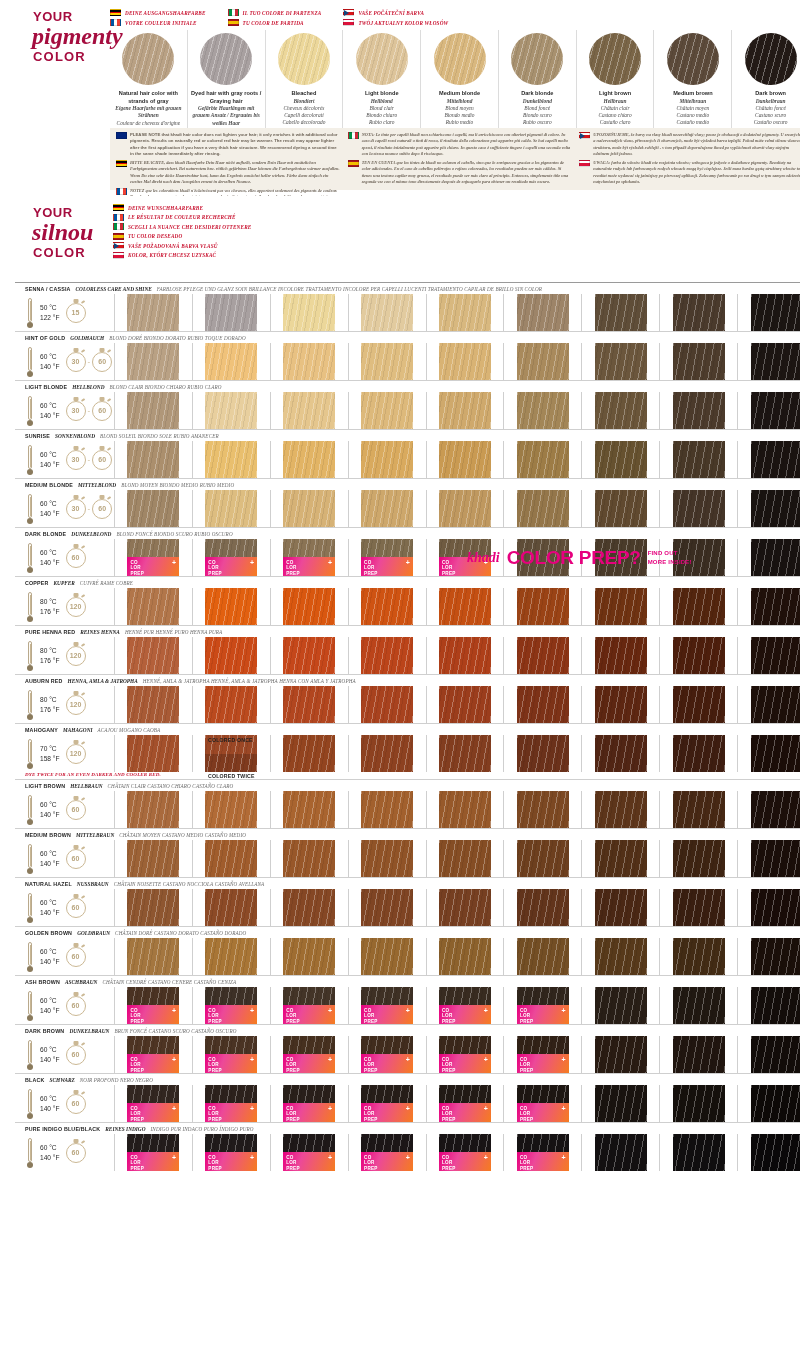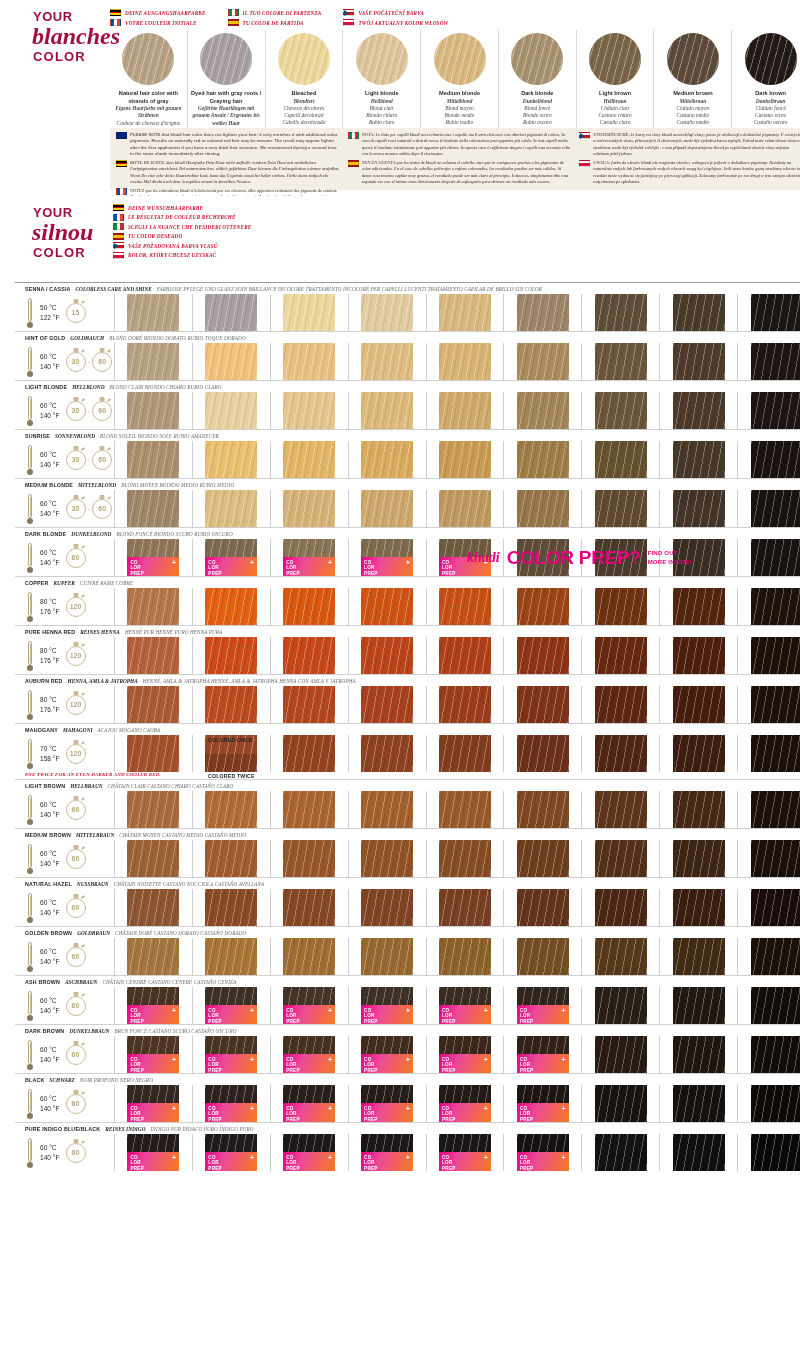--- a/index.html
+++ b/index.html
@@ -109,21 +109,21 @@
               font-size:5px; color:#c8102e; padding:0 0 2px 10px; letter-spacing:.15px; }
 </style>
 </head>
 <body>
 
 <div class="page">
 
   <div class="header">
     <div class="brand-block">
       <div class="brand-your">YOUR</div>
-      <div class="brand-script">blanches</div>
+      <div class="brand-script">pigmenty</div>
       <div class="brand-color">COLOR</div>
     </div>
 
     <div class="flagrow" id="start-flags">
         <div class="flagcol">
           <div class="flagline">
             <span class="flag f-de"></span>
             <span class="flagtxt">DEINE AUSGANGSHAARFARBE</span>
           </div>
           <div class="flagline">

